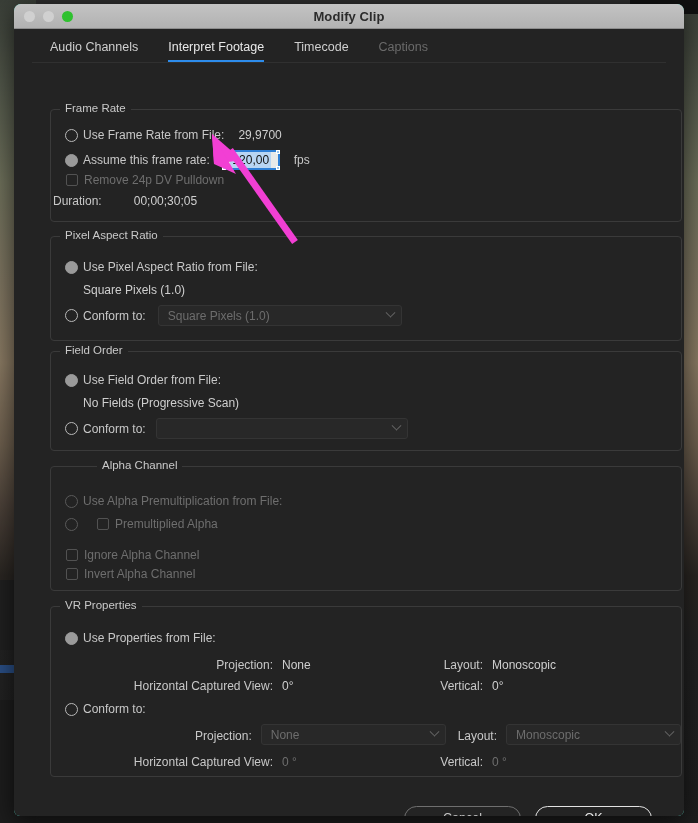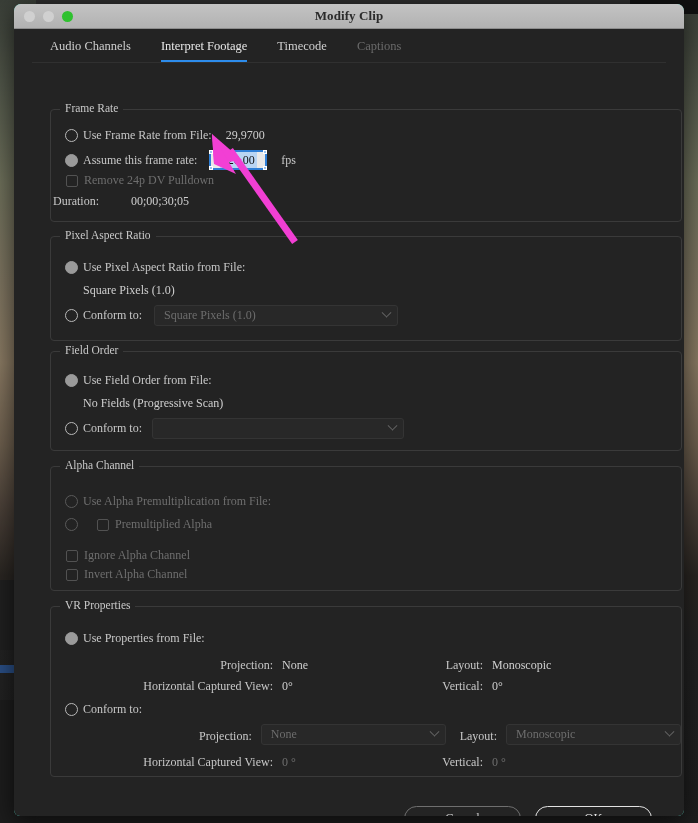--- a/index.html
+++ b/index.html
@@ -46,21 +46,20 @@
 
   
   #window {
     position: absolute;
     left: 14px; top: 4px;
     width: 670px; height: 812px;
     background: #5eead4;
     border-radius: 7px 7px 6px 6px;
     box-shadow: 0 6px 26px rgba(0,0,0,.65);
     overflow: hidden;
-    font-family: Liberation Serif, serif;
   }
   #titlebar {
     position: relative;
     height: 25px;
     background: linear-gradient(180deg, #c3c3c3 0%, #b2b2b2 100%);
     border-bottom: 1px solid #8d8d8d;
     display: flex; align-items: center; justify-content: center;
   }
   #title-text {
     font-size: 13px; color: #2b2b2b; font-weight: 600;
@@ -110,21 +109,21 @@
   }
   .group > .legend {
     position: absolute;
     top: -8px; left: 9px;
     background: #232323;
     padding: 0 5px;
     font-size: 11.5px;
     color: #c9c9c9;
     white-space: nowrap;
   }
-  .group.disabled > .legend { color: #c9c9c9; }
+  .group.disabled > .legend { color: #c9c9c9; margin-left: 37px; }
 
   .row { display: flex; align-items: center; }
   .lbl { font-size: 12px; color: #c8c8c8; white-space: nowrap; }
   .lbl.dim { color: #6e6e6e; }
   .val { font-size: 12px; color: #cfcfcf; white-space: nowrap; }
   .val.dim { color: #6e6e6e; }
 
   
   .radio {
     width: 13px; height: 13px; border-radius: 50%;

